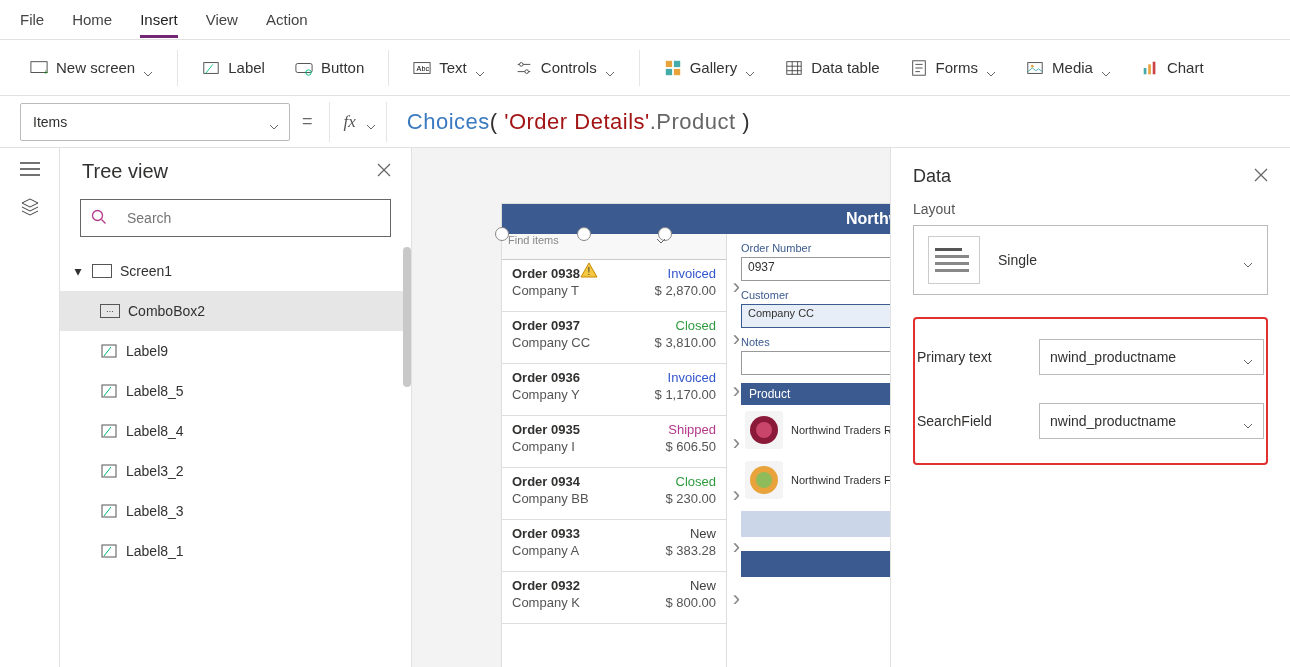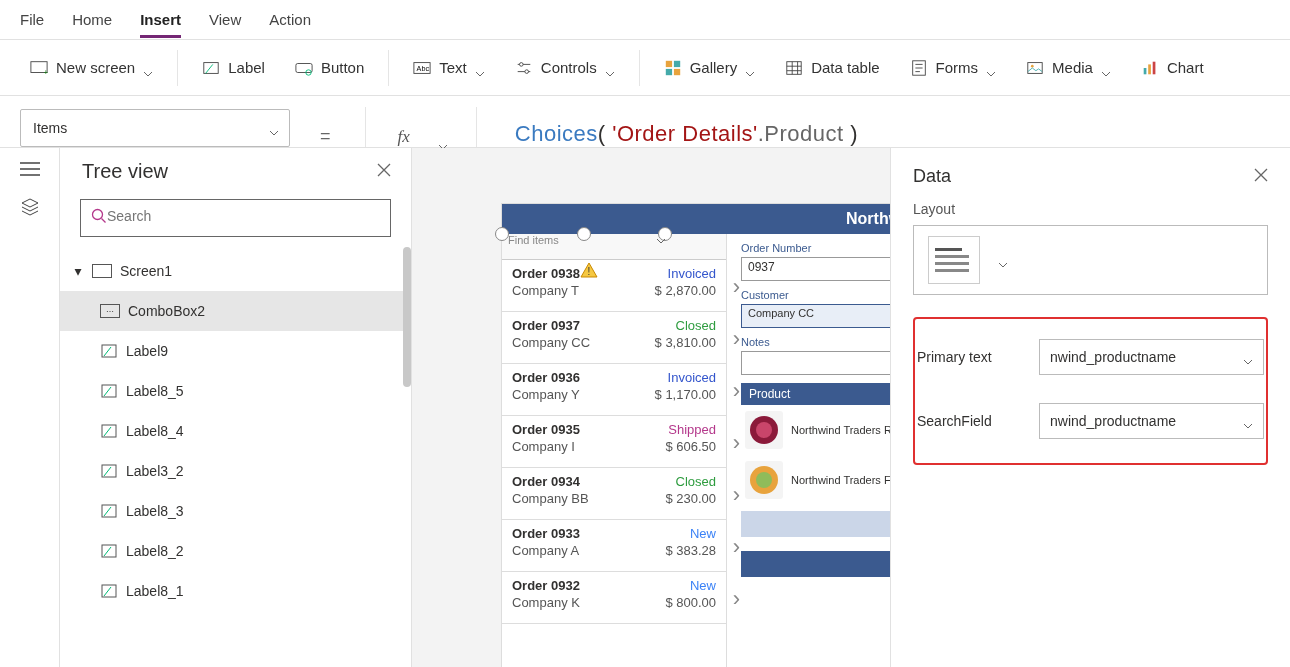--- a/index.html
+++ b/index.html
@@ -1,38 +1,38 @@
 <!DOCTYPE html>
 <html><head>
 <meta charset="utf-8">
 <style>
 *{box-sizing:border-box;margin:0;padding:0;font-family:"Segoe UI",Arial,sans-serif}
 body{background:#fff;color:#323130;font-size:14px;width:1290px;height:667px;overflow:hidden}
 .menubar{display:flex;height:40px;border-bottom:1px solid #e1e1e1;align-items:center;padding:0 20px;gap:28px}
 .menubar span{font-size:15px;color:#444;cursor:pointer}
-.menubar span.active{font-weight:700;color:#222;border-bottom:3px solid #742774;padding-bottom:7px;margin-bottom:-10px}
+.menubar span.active{font-weight:400;color:#222;border-bottom:3px solid #742774;padding-bottom:7px;margin-bottom:-10px}
 .ribbon{display:flex;height:56px;border-bottom:1px solid #e1e1e1;align-items:center;padding:0 20px;gap:10px;color:#333;overflow:hidden}
 .rbtn{display:flex;align-items:center;gap:8px;padding:6px 10px;cursor:pointer;font-size:15px;white-space:nowrap}
 .rsep{width:1px;height:36px;background:#e5e5e5;margin:0 4px}
 .chev{width:10px;height:10px;display:inline-block}
 .chev svg{width:10px;height:6px}
 .ico{width:18px;height:18px;display:inline-flex;align-items:center;justify-content:center}
-.formulabar{display:flex;height:52px;border-bottom:1px solid #e1e1e1;align-items:flex-end;padding:0 20px;gap:24px}
+.formulabar{display:flex;height:52px;border-bottom:1px solid #e1e1e1;align-items:center;padding:0 20px;gap:6px}
 .propbox{position:relative;width:270px;height:38px;border:1px solid #bbb;border-radius:2px;display:flex;align-items:center;padding:0 12px}
 .propbox .chev{position:absolute;right:10px}
 .eq{font-size:18px;color:#666;padding:0 6px}
 .fx{font-style:italic;font-family:Georgia,serif;font-size:17px;color:#555;padding:0 4px}
 .formula{font-family:Consolas,monospace;font-size:22px;letter-spacing:.5px;padding-left:10px}
 .formula .fn{color:#3a7ac0}.formula .str{color:#a31515}.formula .prop{color:#666}
 .workspace{display:flex;height:519px}
 .leftrail{width:60px;border-right:1px solid #e1e1e1;display:flex;flex-direction:column;align-items:center;padding-top:14px;gap:18px}
 .treepane{width:352px;border-right:1px solid #e1e1e1;display:flex;flex-direction:column}
 .treehead{display:flex;align-items:center;justify-content:space-between;padding:12px 20px 10px 22px}
 .treehead h2{font-size:20px;font-weight:400}
-.searchbox{margin:6px 20px 10px;height:38px;border:1px solid #666;display:flex;align-items:flex-start;padding:8px 10px;gap:0}
+.searchbox{margin:6px 20px 10px;height:38px;border:1px solid #666;display:flex;align-items:center;padding:0 10px;gap:20px}
 .searchbox input{border:none;outline:none;flex:1;font-size:14px;color:#555}
 .tree{flex:1;overflow:auto;padding:4px 0;position:relative}
 .tree::-webkit-scrollbar{width:8px}
 .tree-scroll{position:absolute;right:0;top:0;width:8px;height:140px;background:#c8c8c8;border-radius:4px}
 .tnode{display:flex;align-items:center;height:40px;padding-left:12px;gap:8px;cursor:pointer}
 .tnode.lvl1{padding-left:40px}
 .tnode.sel{background:#e6e6e6}
 .tnode .arrow{width:12px;display:inline-flex;justify-content:center}
 .tico{width:20px;height:14px;border:1px solid #555;display:inline-flex;align-items:center;justify-content:center;font-size:8px}
 .lico{width:18px;height:18px}
@@ -40,21 +40,21 @@
 .appframe{position:absolute;left:90px;top:56px;width:800px;background:#fff;box-shadow:0 0 0 1px #ddd}
 .apptitle{height:30px;background:#3b5a8f;color:#fff;font-weight:600;font-size:16px;display:flex;align-items:center;justify-content:center}
 .appbody{display:flex;height:500px}
 .listcol{width:225px;border-right:1px solid #ddd}
 .finditems{position:relative;height:26px;border-bottom:1px solid #ccc;display:flex;padding:0 6px;font-size:11px;color:#888;background:#f8f8f8}
 .sel-handle{position:absolute;width:14px;height:14px;background:#fff;border:1px solid #888;border-radius:50%}
 .orderitem{border-bottom:1px solid #ddd;padding:6px 10px 4px;position:relative;height:52px}
 .orderitem .top{display:flex;justify-content:space-between;font-size:13px}
 .orderitem .bot{display:flex;justify-content:space-between;font-size:13px;color:#555;margin-top:2px}
 .orderitem .chevr{position:absolute;right:-14px;top:14px;font-size:22px;color:#888}
-.st-inv{color:#3355cc}.st-closed{color:#2e9c3f}.st-ship{color:#b4388b}.st-new{color:#3b82f6}
+.st-inv{color:#3355cc}.st-closed{color:#2e9c3f}.st-ship{color:#b4388b}.st-new{color:#404040}
 .detailcol{flex:1;padding:8px 14px 0}
 .frow{display:flex;gap:14px;margin-bottom:8px}
 .ffield{flex:1}
 .flabel{font-size:11px;color:#3b5a8f;margin-bottom:3px}
 .finput{height:24px;border:1px solid #999;padding:2px 6px;font-size:12px;width:100%}
 .finput.blue{background:#e8eef7;border:1px solid #3b5a8f}
 .prodhdr{background:#3b5a8f;color:#fff;font-size:12px;padding:4px 8px;margin-top:6px}
 .prodrow{display:flex;align-items:center;gap:8px;padding:6px 4px;font-size:11px}
 .prodimg{width:38px;height:38px;border-radius:3px}
 .datapane{position:absolute;right:0;top:0;width:400px;height:519px;background:#fff;border-left:1px solid #e1e1e1;padding:18px 22px}
@@ -287,27 +287,20 @@
                 <rect x="2" y="3" width="14" height="12" fill="none" stroke="#555"></rect>
                 <path d="M4 14l7-9" stroke="#0b7"></path>
               </svg></span>
             <span>Label8_3</span>
           </div>
           <div class="tnode lvl1">
             <span class="lico"><svg viewBox="0 0 18 18">
                 <rect x="2" y="3" width="14" height="12" fill="none" stroke="#555"></rect>
                 <path d="M4 14l7-9" stroke="#0b7"></path>
               </svg></span>
-            <span>Label8_2</span>
-          </div>
-          <div class="tnode lvl1">
-            <span class="lico"><svg viewBox="0 0 18 18">
-                <rect x="2" y="3" width="14" height="12" fill="none" stroke="#555"></rect>
-                <path d="M4 14l7-9" stroke="#0b7"></path>
-              </svg></span>
             <span>Label8_1</span>
           </div>
         </div>
       <div class="tree-scroll"></div>
     </div>
   </div>
 
   <div class="canvas">
     <div class="appframe">
       <div class="apptitle">Northwind Ord</div>
@@ -458,20 +451,21 @@
             </svg></span>
       </h3>
       <div class="dp-label">Layout</div>
       <div class="layoutbox">
         <div class="layoutthumb">
           <div class="bar" style="width:70%;background:#555"></div>
             <div class="bar" style="width:90%"></div>
             <div class="bar" style="width:90%"></div>
             <div class="bar" style="width:90%"></div>
         </div>
+        <span style="flex:1">Single</span>
         <span class="chev"><svg viewBox="0 0 10 6" width="12" height="8">
               <path d="M1 1l4 4 4-4" fill="none" stroke="#666"></path>
             </svg></span>
       </div>
       <div class="redbox">
         <div class="dprow">
           <label>Primary text</label>
           <div class="dpsel">
             <span>nwind_productname</span>
             <span class="chev"><svg viewBox="0 0 10 6" width="12" height="8">

